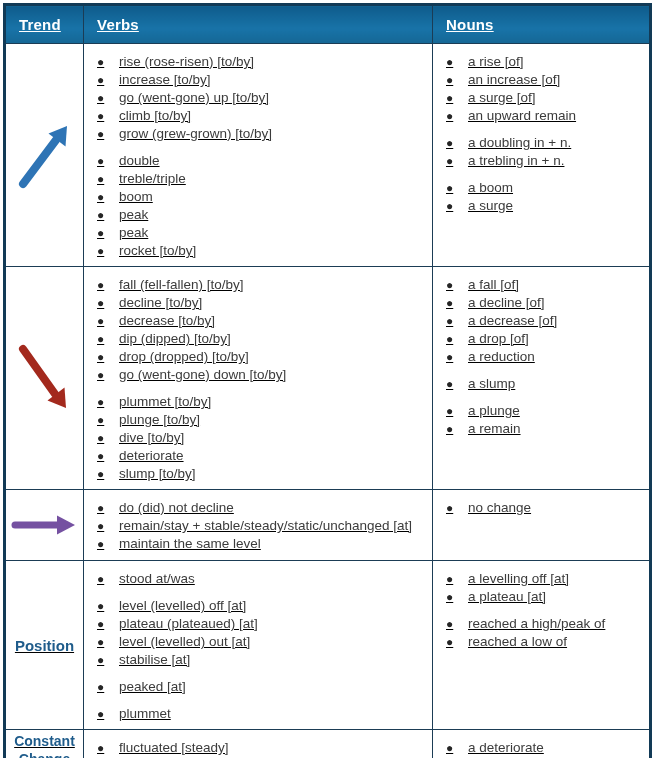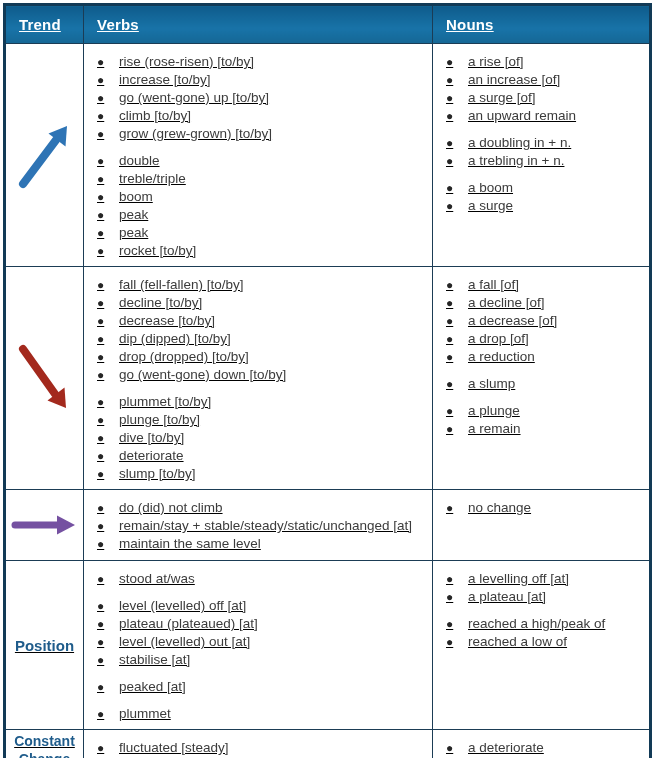--- a/index.html
+++ b/index.html
@@ -248,21 +248,21 @@
           <svg width="68" height="28" viewBox="0 0 68 28">
             <line x1="4" y1="14" x2="48" y2="14" stroke-width="7" stroke-linecap="round" stroke="#7551A1"></line>
             <polygon points="64,14 46,4.5 46,23.5" fill="#7551A1"></polygon>
           </svg>
         </td>
         <td class="content-cell">
           <div>
               <div class="group">
                 <div class="bullet-item">
                   <span class="bullet">●</span>
-                  <span class="bullet-text">do (did) not climb</span>
+                  <span class="bullet-text">do (did) not decline</span>
                 </div>
                 <div class="bullet-item">
                   <span class="bullet">●</span>
                   <span class="bullet-text">remain/stay + stable/steady/static/unchanged [at]</span>
                 </div>
                 <div class="bullet-item">
                   <span class="bullet">●</span>
                   <span class="bullet-text">maintain the same level</span>
                 </div>
               </div>

